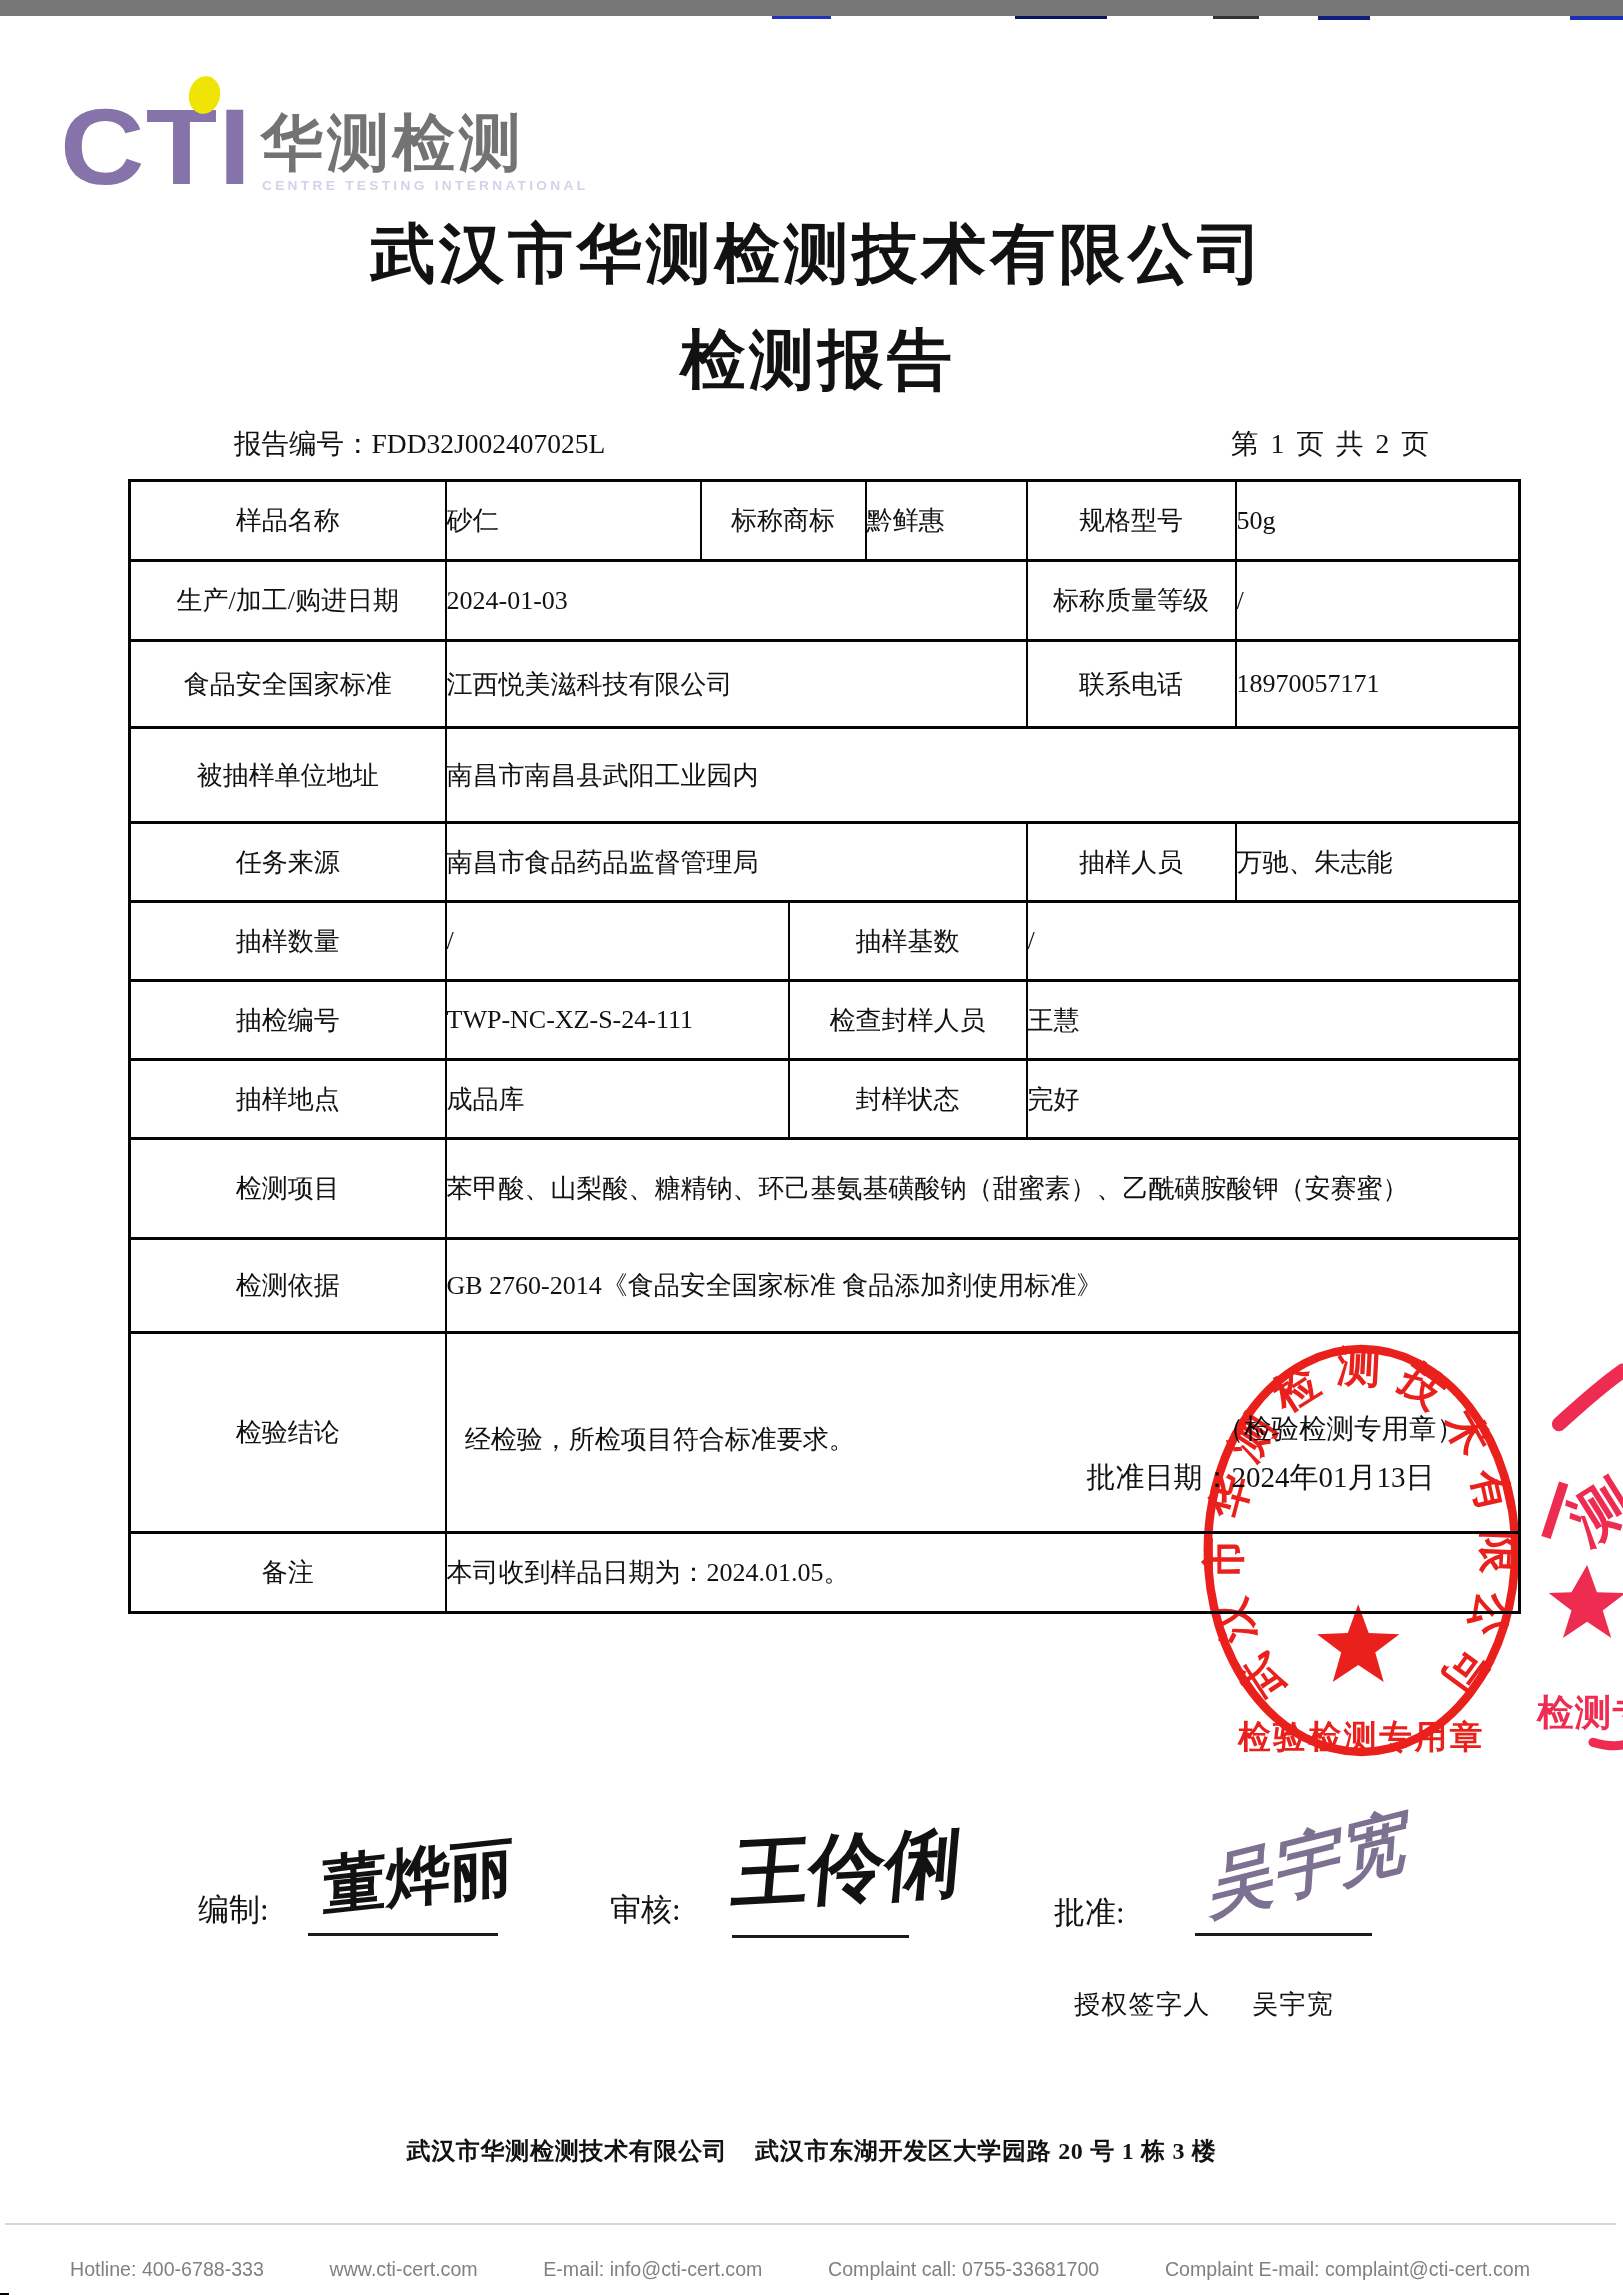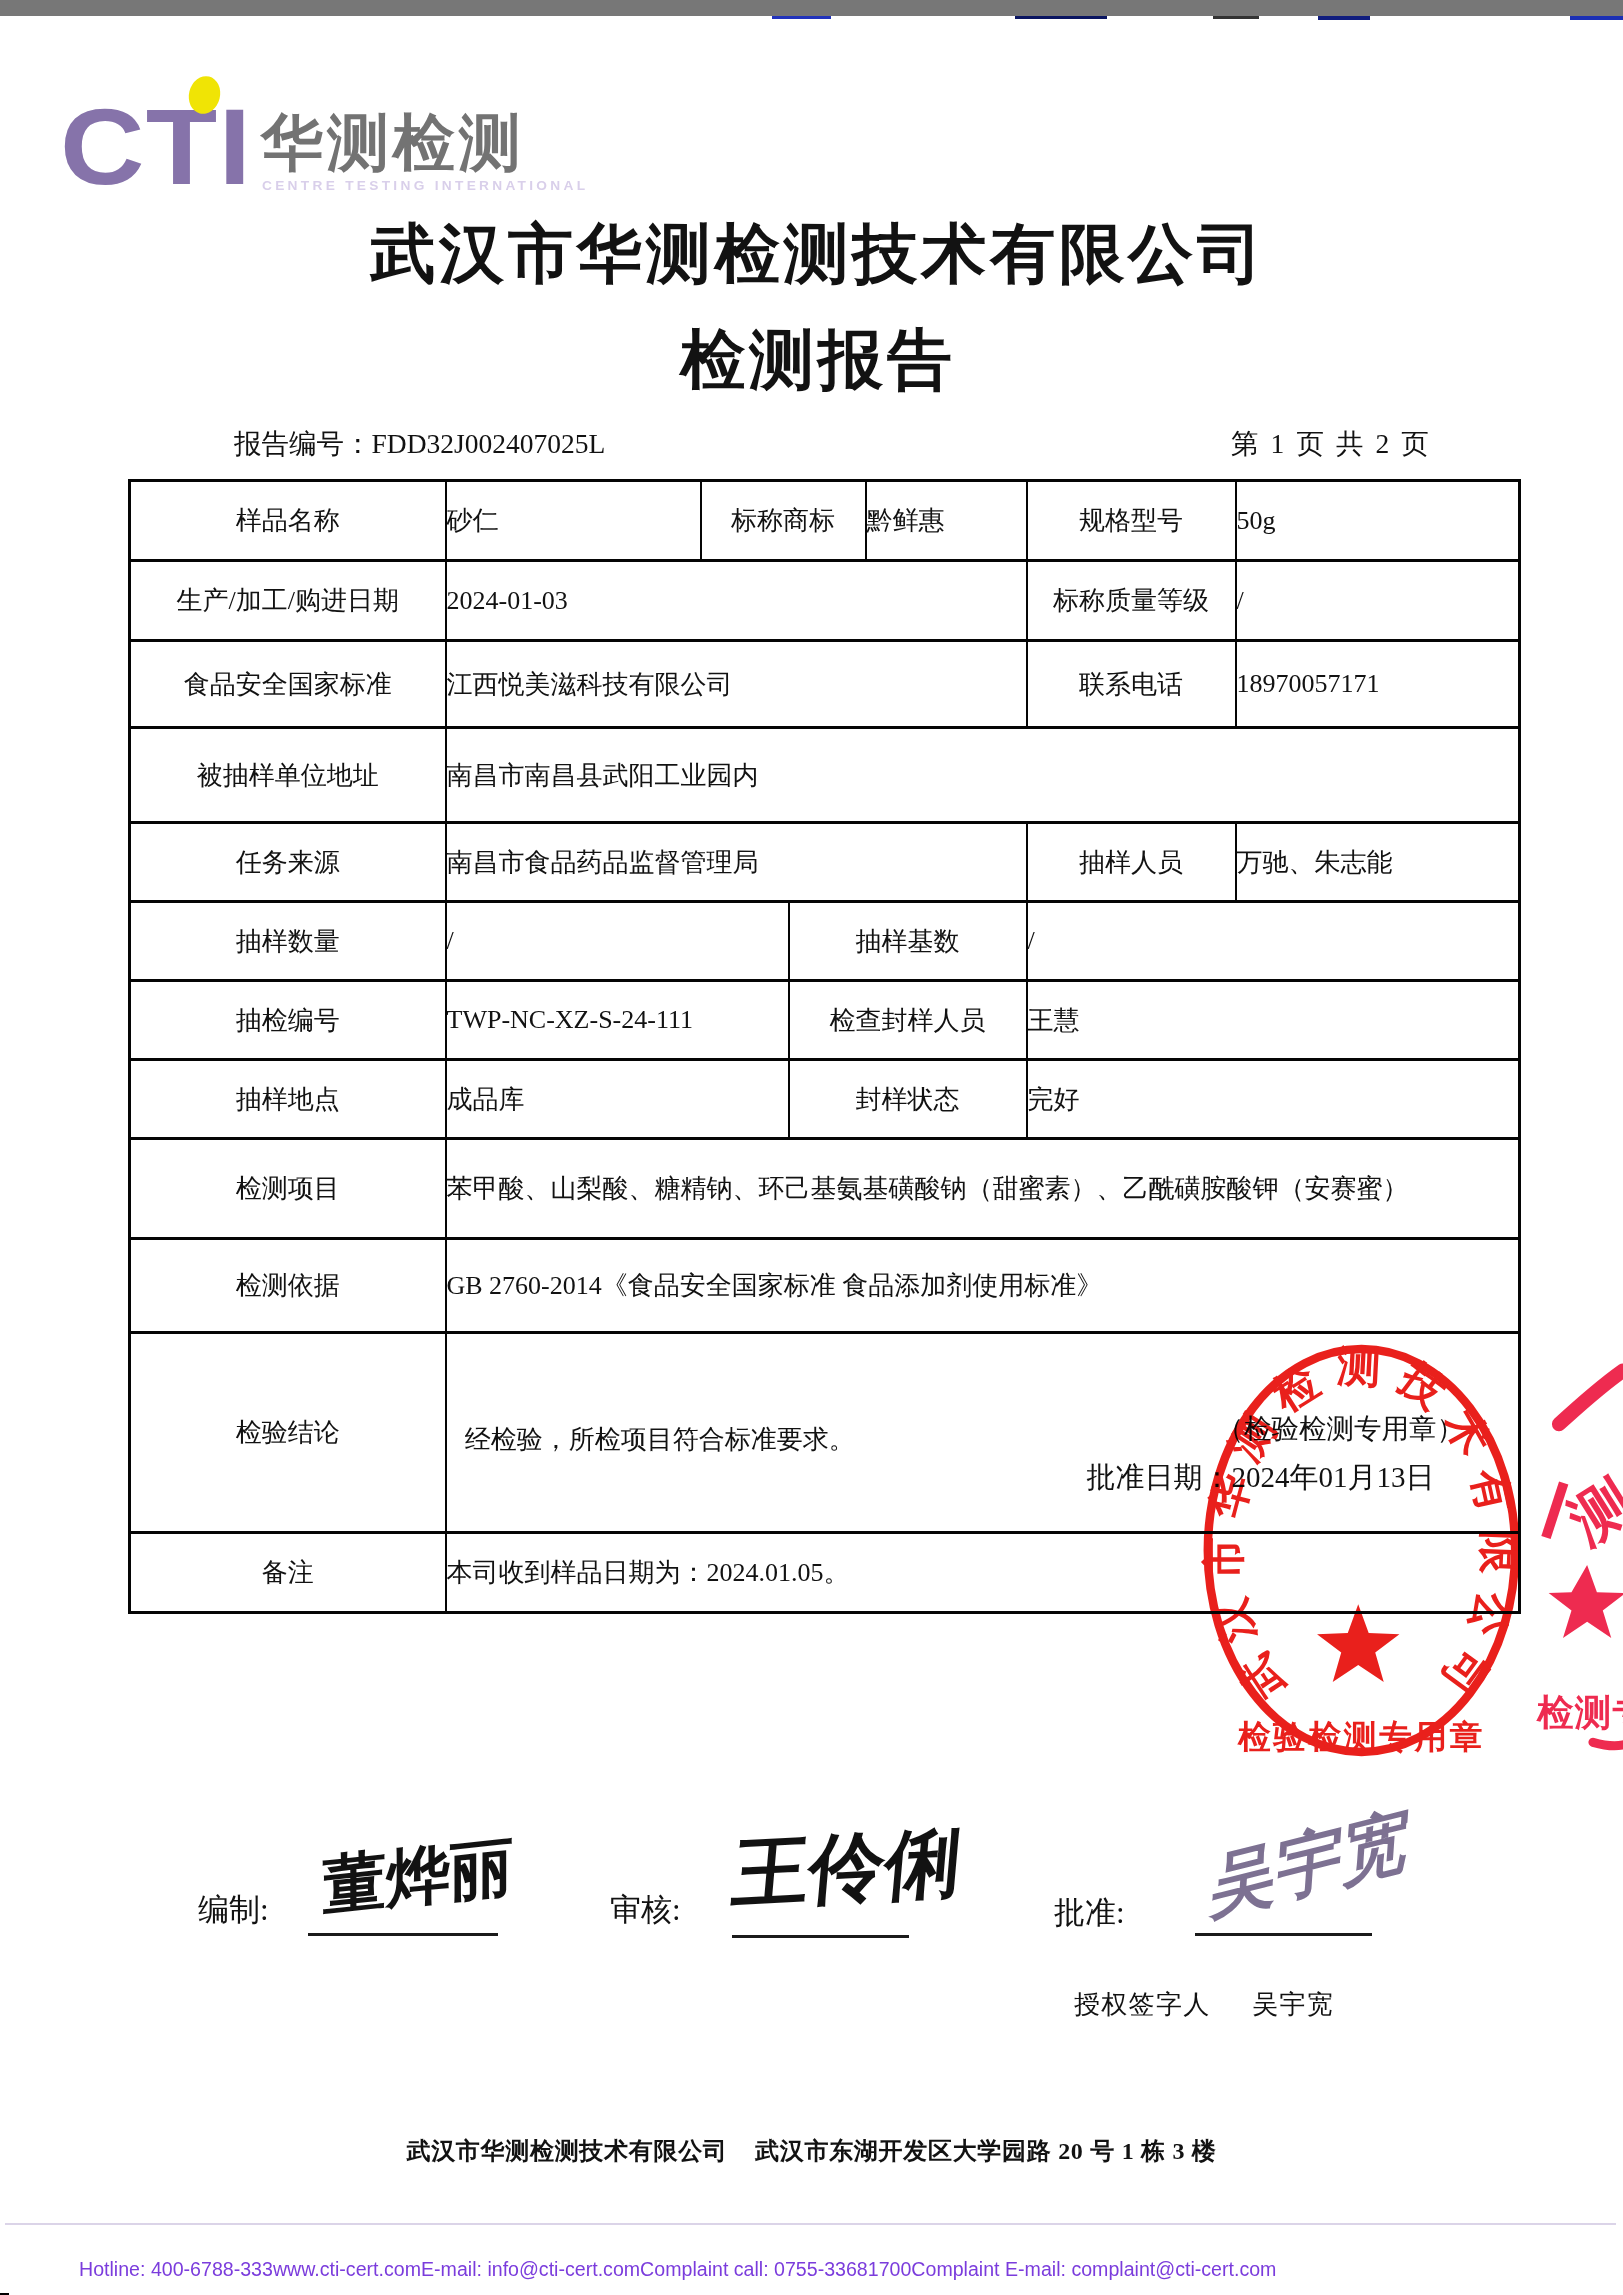--- a/index.html
+++ b/index.html
@@ -70,24 +70,24 @@
   .sig-line{position:absolute;height:3.3px;background:#1b1b1b;}
   .auth-line{position:absolute;left:1074px;top:1971px;font-size:26px;letter-spacing:1.3px;}
   
   .footer-co{
     position:absolute;left:0;top:2119px;width:1623px;text-align:center;
     font-size:24px;font-weight:600;letter-spacing:0.7px;
   }
   .footer-co .gap{display:inline-block;width:27.5px;}
   .footer-rule{position:absolute;left:5.2px;top:2207px;width:1611px;height:2px;background:#cfc5e0;opacity:.75;}
   .footer-contacts{
-    position:absolute;left:79px;top:2242px;width:1460px;
-    display:flex;
-    font-family:"Liberation Sans","DejaVu Sans",sans-serif;
-    font-size:19.6px;color:#6d28d9;opacity:.9;
+    position:absolute;left:70px;top:2242px;width:1460px;
+    display:flex;justify-content:space-between;
+    font-family:"Liberation Sans","DejaVu Sans",sans-serif;
+    font-size:19.6px;color:#737373;opacity:.9;
   }
 </style>
 </head>
 <body>
 
 <div class="page">
 
   <div class="artifact" style="left:772px;top:0;width:59px;height:3.3px;background:#2233bb;"></div>
   <div class="artifact" style="left:1015px;top:0;width:92px;height:2.6px;background:#0a1560;"></div>
   <div class="artifact" style="left:1213px;top:0;width:46px;height:3.3px;background:#333;"></div>

